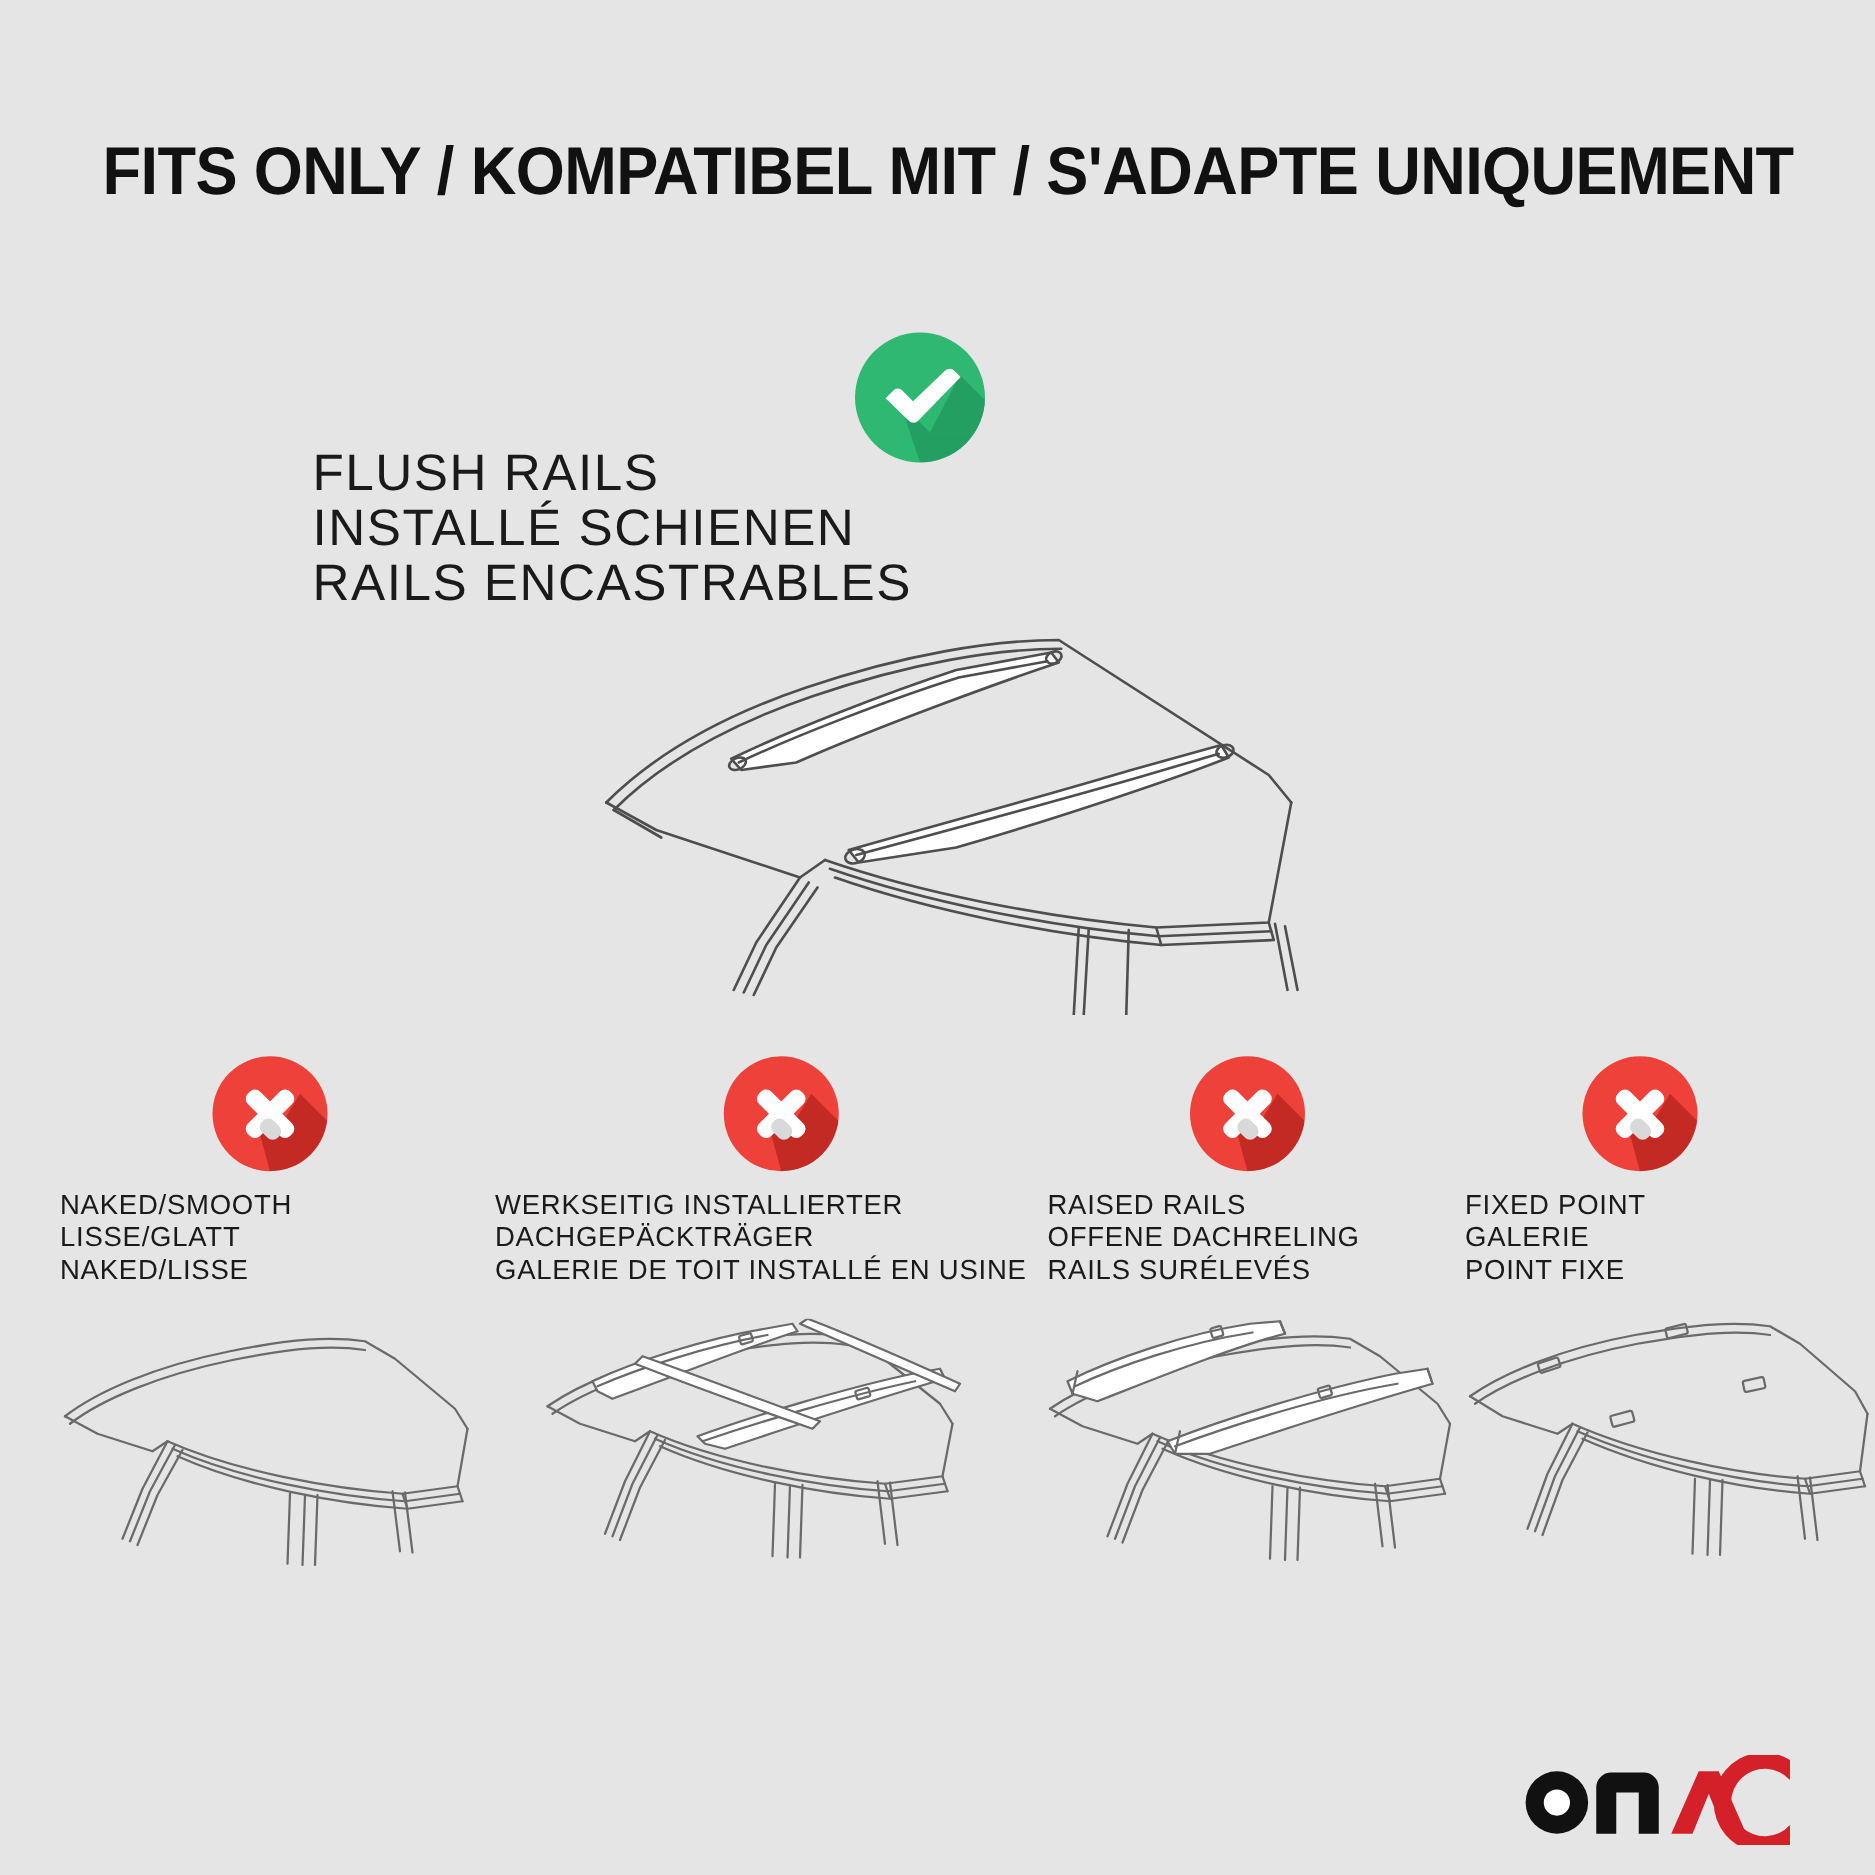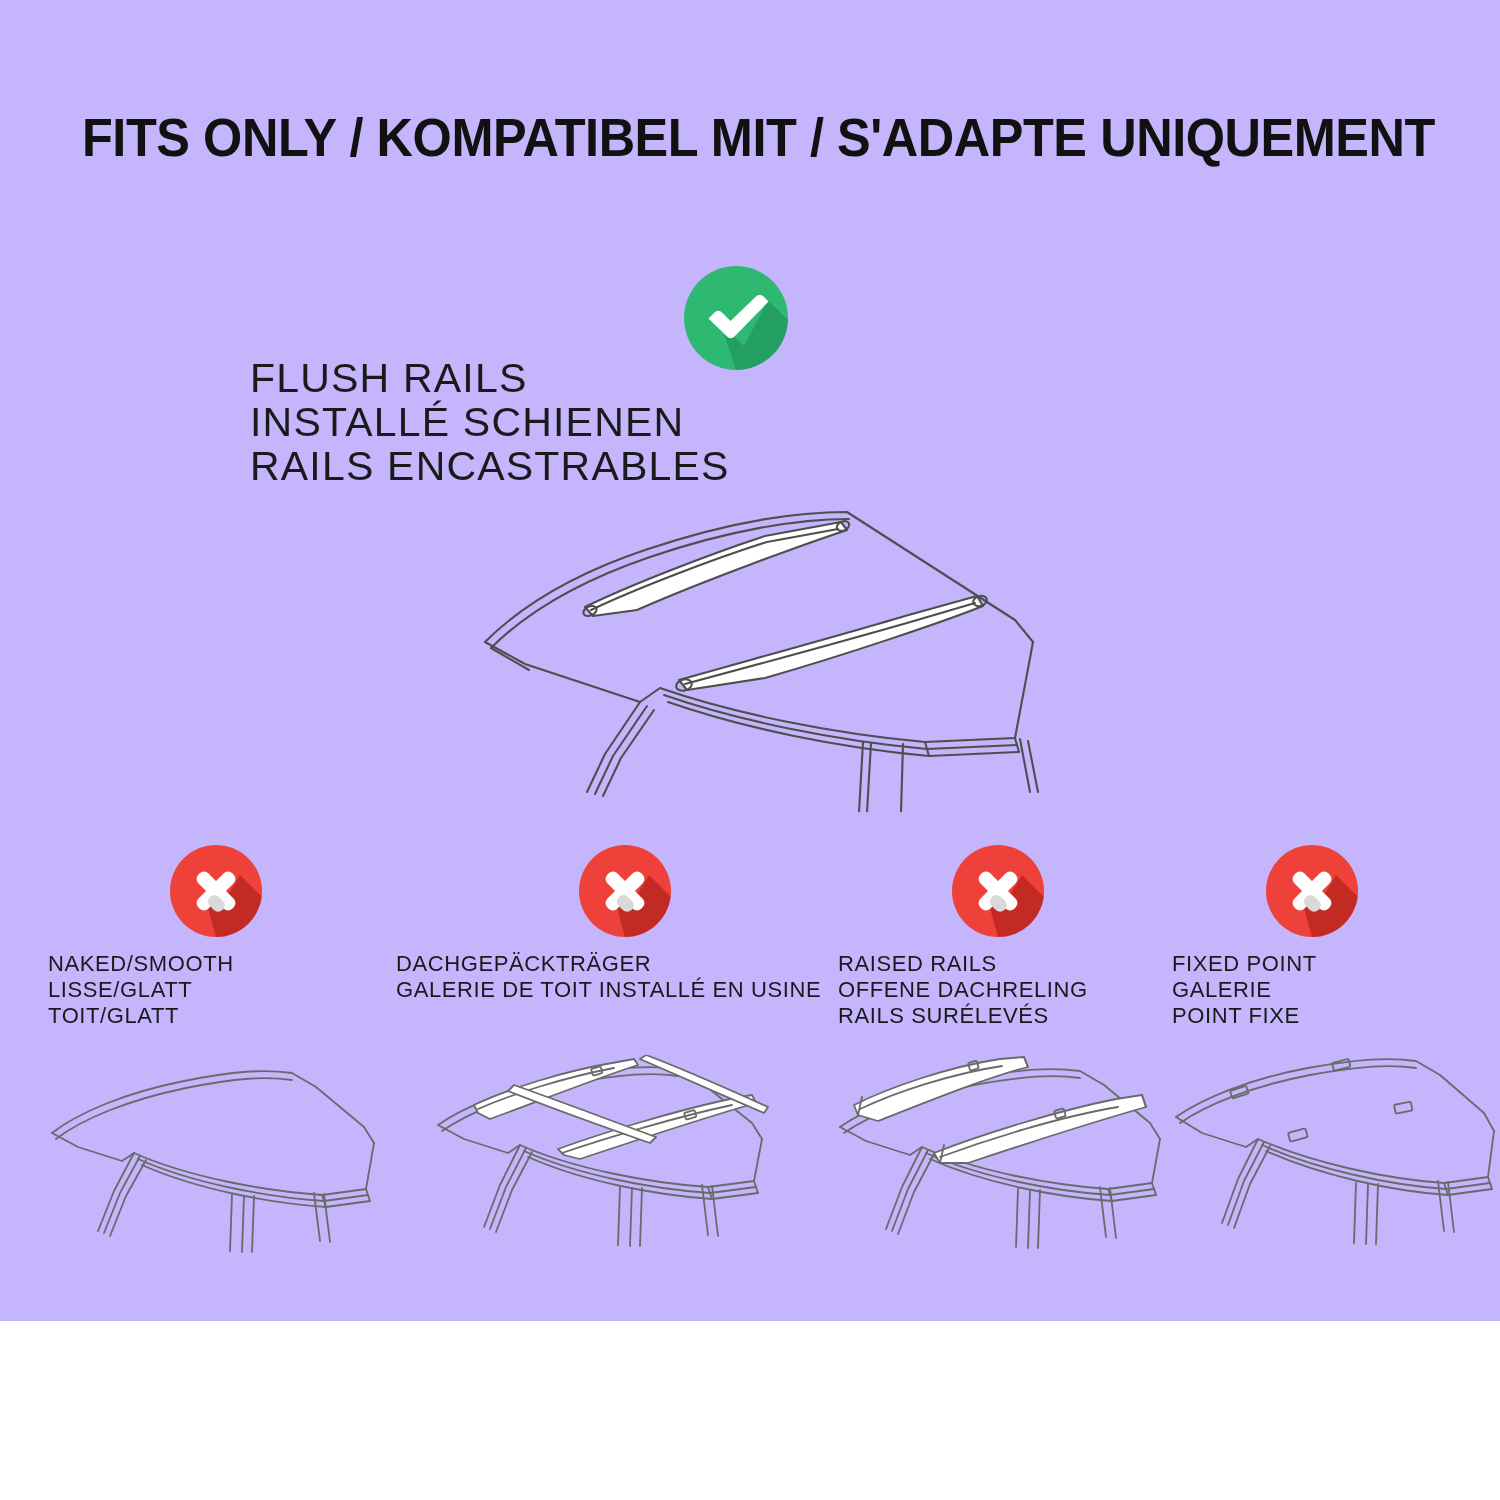--- a/index.html
+++ b/index.html
@@ -6,22 +6,22 @@
     margin: 0;
     padding: 0;
     background: #ffffff;
   }
   body {
     font-family: "Liberation Sans", sans-serif;
   }
   #page {
     position: relative;
     width: 1500px;
-    height: 1321px;
-    background: #c4b5fd;
+    height: 1500px;
+    background: #e5e5e5;
     overflow: hidden;
   }
 
   
   #title {
     position: absolute;
     left: 82px;
     top: 106px;
     width: 1340px;
     height: 62px;
@@ -210,21 +210,21 @@
             <rect x="22" y="39" width="48" height="14" rx="6" transform="rotate(45 46 46)"></rect>
             <rect x="22" y="39" width="48" height="14" rx="6" transform="rotate(-45 46 46)"></rect>
           </g>
           <rect x="46" y="48" width="18" height="13" rx="6" fill="#d9d9d9" transform="rotate(45 46 46)"></rect>
         </svg>
       </div>
     </div>
     <div class="caption">
       <div>NAKED/SMOOTH</div>
       <div>LISSE/GLATT</div>
-      <div>TOIT/GLATT</div>
+      <div>NAKED/LISSE</div>
     </div>
     <svg class="art" viewBox="0 0 336 215">
       <g fill="none" stroke="#6a6a6a" stroke-width="1.8" stroke-linecap="round" stroke-linejoin="round">
         <path d="M4 78 C30 58 76 38 136 26 C186 16 216 14 244 18 L268 32 L316 72 L326 88"></path>
         <path d="M8 84 C34 64 80 45 138 33 C188 23 218 21 244 25"></path>
         <path d="M4 78 L30 92 L74 106 L86 98"></path>
         <path d="M86 98 L66 136 L50 176"></path>
         <path d="M92 101 L72 138 L56 178"></path>
         <path d="M98 105 L78 141 L62 181"></path>
         <path d="M86 98 C140 122 216 136 274 140 L318 134 L326 88"></path>
@@ -251,20 +251,21 @@
         <svg class="glyph" viewBox="0 0 92 92">
           <g fill="#ffffff">
             <rect x="22" y="39" width="48" height="14" rx="6" transform="rotate(45 46 46)"></rect>
             <rect x="22" y="39" width="48" height="14" rx="6" transform="rotate(-45 46 46)"></rect>
           </g>
           <rect x="46" y="48" width="18" height="13" rx="6" fill="#d9d9d9" transform="rotate(45 46 46)"></rect>
         </svg>
       </div>
     </div>
     <div class="caption">
+      <div>WERKSEITIG INSTALLIERTER</div>
       <div>DACHGEPÄCKTRÄGER</div>
       <div>GALERIE DE TOIT INSTALLÉ EN USINE</div>
     </div>
     <svg class="art" viewBox="0 0 370 215">
       <g fill="none" stroke="#6a6a6a" stroke-width="1.8" stroke-linecap="round" stroke-linejoin="round">
 
         <path d="M4 70 C30 52 76 32 136 21 C186 12 216 10 244 14 L268 28 L318 68 L328 84"></path>
         <path d="M8 76 C34 58 80 39 138 28 C188 19 218 17 244 21"></path>
         <path d="M4 70 L30 84 L74 98 L86 90"></path>
         <path d="M86 90 L66 130 L50 172"></path>

